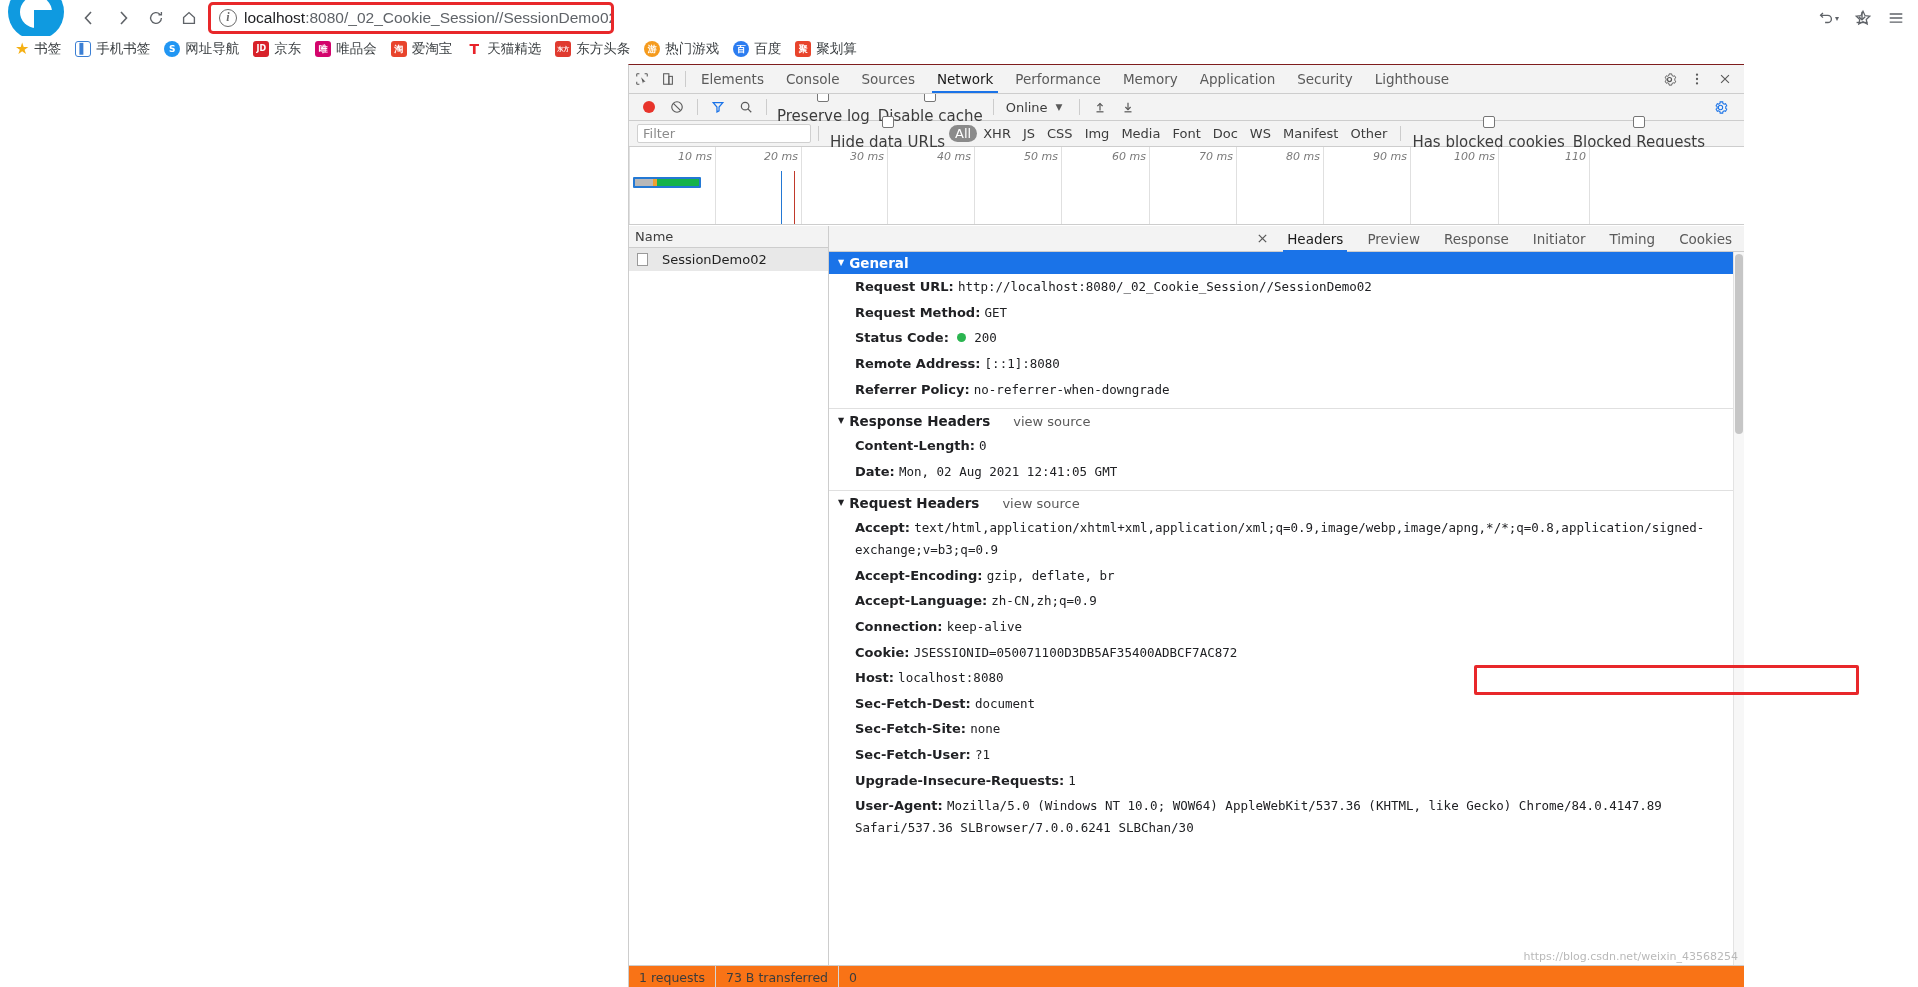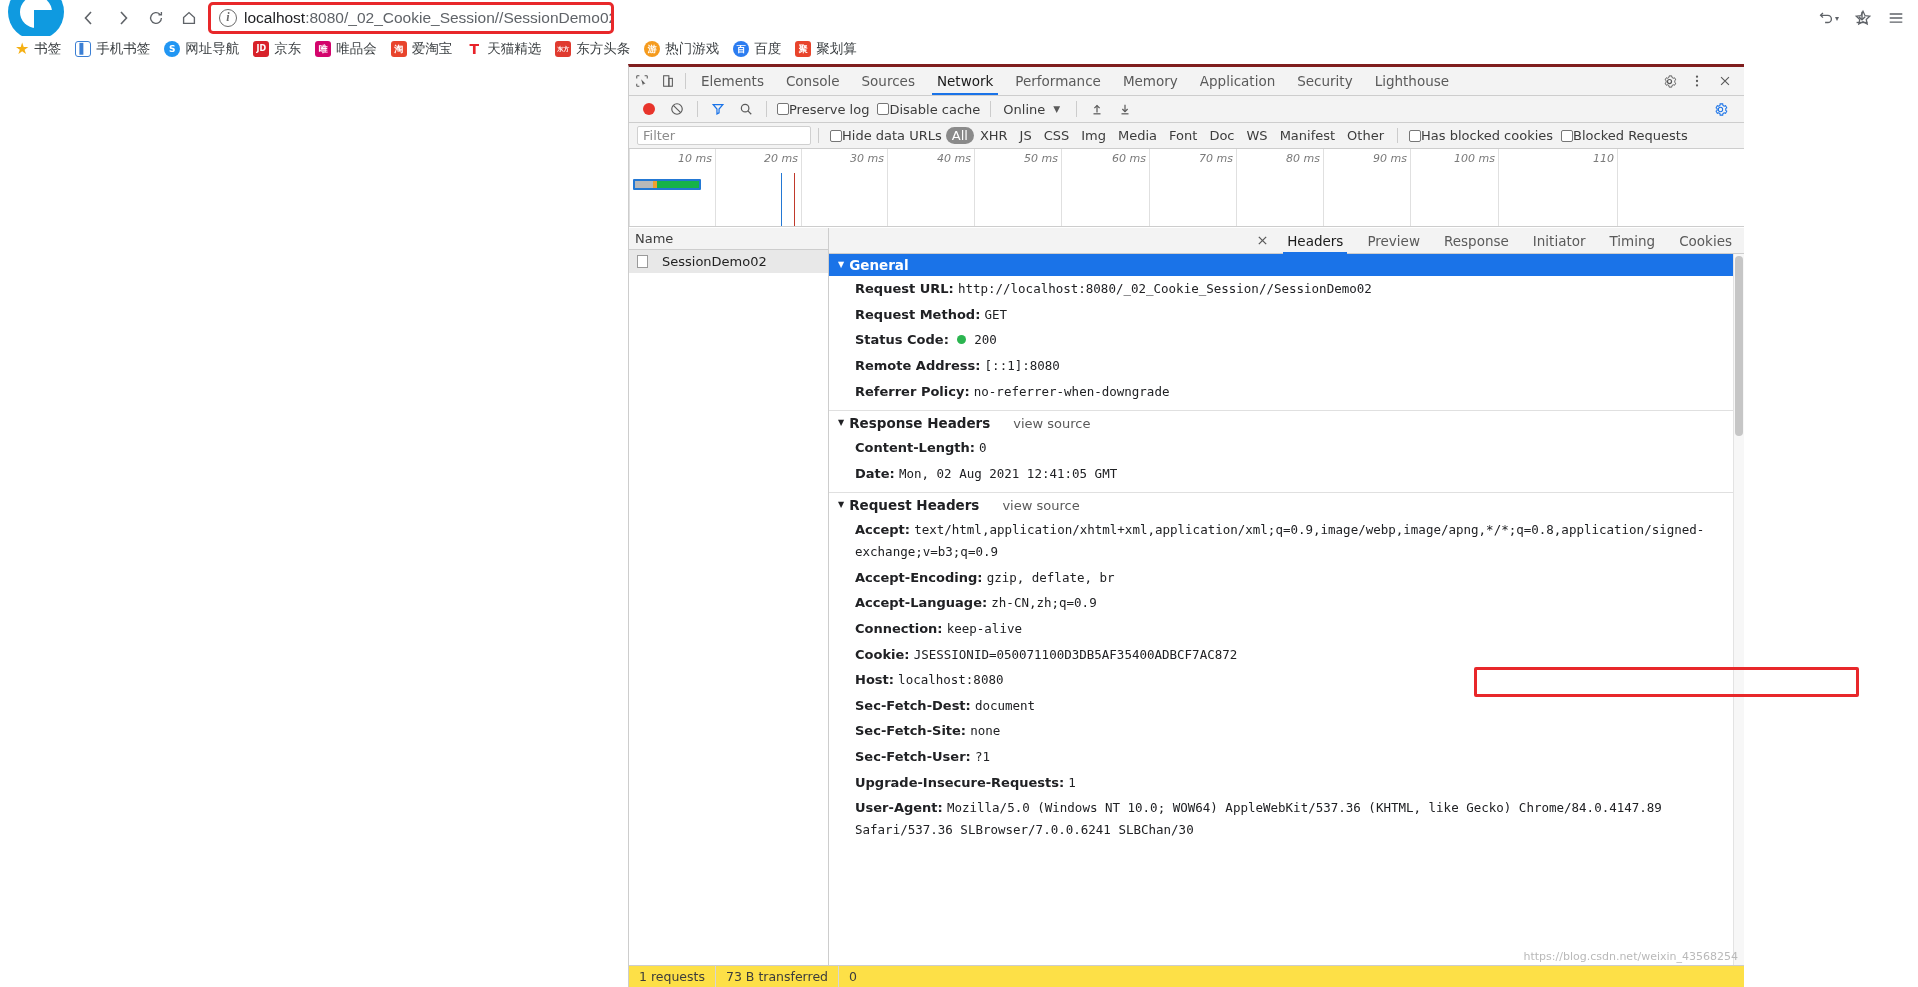--- a/index.html
+++ b/index.html
@@ -67,21 +67,21 @@
     display:flex; align-items:center; justify-content:center;
     font-size:9px; color:#fff; font-weight:bold; line-height:1;
     font-family:"DejaVu Sans", sans-serif;
     overflow:hidden;
   }
   .bm-star { color:#f5b014; font-size:16px; line-height:1; }
 
   
   .devtools {
     position:absolute; left:628px; top:64px; width:1116px; height:923px;
-    background:#ffffff; border-left:1px solid #cdcdcd; border-top:3px solid #7f1d1d;
+    background:#ffffff; border-left:1px solid #cdcdcd; border-top:1px solid #7f1d1d;
     font-family:"DejaVu Sans", sans-serif;
   }
 
   .dt-tabbar {
     height:29px; background:#f3f3f3; border-bottom:1px solid #cdcdcd;
     display:flex; align-items:stretch; position:relative;
   }
   .dt-icon-btn { width:26px; display:flex; align-items:center; justify-content:center; color:#5a5a5a; }
   .dt-sep { width:1px; background:#ccc; margin:6px 4px; }
   .dt-tab {
@@ -96,21 +96,21 @@
   .dt-tabbar-right > div { width:26px; height:28px; display:flex; align-items:center; justify-content:center; color:#5a5a5a; }
 
   .dt-toolbar {
     height:27px; background:#f3f3f3; border-bottom:1px solid #cdcdcd;
     display:flex; align-items:center; padding:0 6px; gap:0;
   }
   .tb-btn { width:28px; height:24px; display:flex; align-items:center; justify-content:center; color:#5a5a5a; }
   .rec-dot { width:12px; height:12px; border-radius:50%; background:#e8342b; }
   .tb-vsep { width:1px; height:16px; background:#ccc; margin:0 6px; }
   .cbx { width:12px; height:12px; border:1px solid #767676; background:#fff; border-radius:2px; flex:0 0 auto; }
-  .cbx-label { display:flex; align-items:center; font-size:13px; color:#3c3c3c; padding:0 4px; }
+  .cbx-label { display:flex; align-items:center; gap:5px; font-size:15px; color:#3c3c3c; padding:0 4px;flex-direction:column; }
   .throttle { font-size:13px; color:#3c3c3c; padding:0 6px; }
   .caret { font-size:9px; color:#5a5a5a; padding:0 10px 0 2px; }
   .dt-toolbar-right { margin-left:auto; display:flex; align-items:center; padding-right:4px; }
 
   .dt-filterbar {
     height:26px; background:#f3f3f3; border-bottom:1px solid #cdcdcd;
     display:flex; align-items:center; padding:0 4px;
   }
   .filter-input {
     width:174px; height:19px; background:#fff; border:1px solid #d0d0d0; border-radius:2px;
@@ -166,22 +166,22 @@
   .hdr-row .k { font-weight:bold; font-family:"DejaVu Sans", sans-serif; }
   .hdr-row .v { font-family:"DejaVu Sans Mono", monospace; font-size:12.5px; }
   .hdr-row.wrap { white-space:normal; }
 
   .cookie-highlight {
     position:absolute; left:845px; top:600px; width:385px; height:30px;
     border:3px solid #e8282a; border-radius:2px; pointer-events:none; z-index:20;
   }
 
   .dt-status {
-    position:absolute; left:0; right:0; bottom:0; height:22px; background:#fde047;
-    border-top:1px solid #cdcdcd; display:flex; align-items:center; font-size:12.5px; color:#3c3c3c;
+    position:absolute; left:0; right:0; bottom:0; height:22px; background:#f97316;
+    border-top:1px solid #cdcdcd; display:flex; align-items:flex-start; font-size:12.5px; color:#3c3c3c;
   }
   .st-cell { padding:0 10px; border-right:1px solid #d6d6d6; height:22px; display:flex; align-items:center; }
 
   .scrollbar-v {
     position:absolute; right:0; top:0; width:11px; bottom:0; background:#f7f7f7; border-left:1px solid #e3e3e3;
   }
   .scrollbar-v .thumb { position:absolute; left:1px; width:8px; background:#c6c6c6; border-radius:4px; }
 
   .watermark {
     position:absolute; right:6px; bottom:24px; font-size:11px; color:#b9b9b9;
@@ -480,21 +480,21 @@
       </div>
     <div class="tl-tick" style="left:694px;">
         <span>80 ms</span>
       </div>
     <div class="tl-tick" style="left:781px;">
         <span>90 ms</span>
       </div>
     <div class="tl-tick" style="left:869px;">
         <span>100 ms</span>
       </div>
-    <div class="tl-tick" style="left:988px;">
+    <div class="tl-tick" style="left:960px;">
         <span>110</span>
       </div>
 
     <div class="tl-bar" style="left:4px; width:68px;">
       <div style="width:18px;background:#b8b8b8;"></div>
       <div style="width:4px;background:#f0a030;"></div>
       <div style="flex:1;background:#16b24a;"></div>
     </div>
     <div class="tl-line" style="left:152px; background:#2378d4;"></div>
     <div class="tl-line" style="left:165px; background:#c0392b;"></div>

